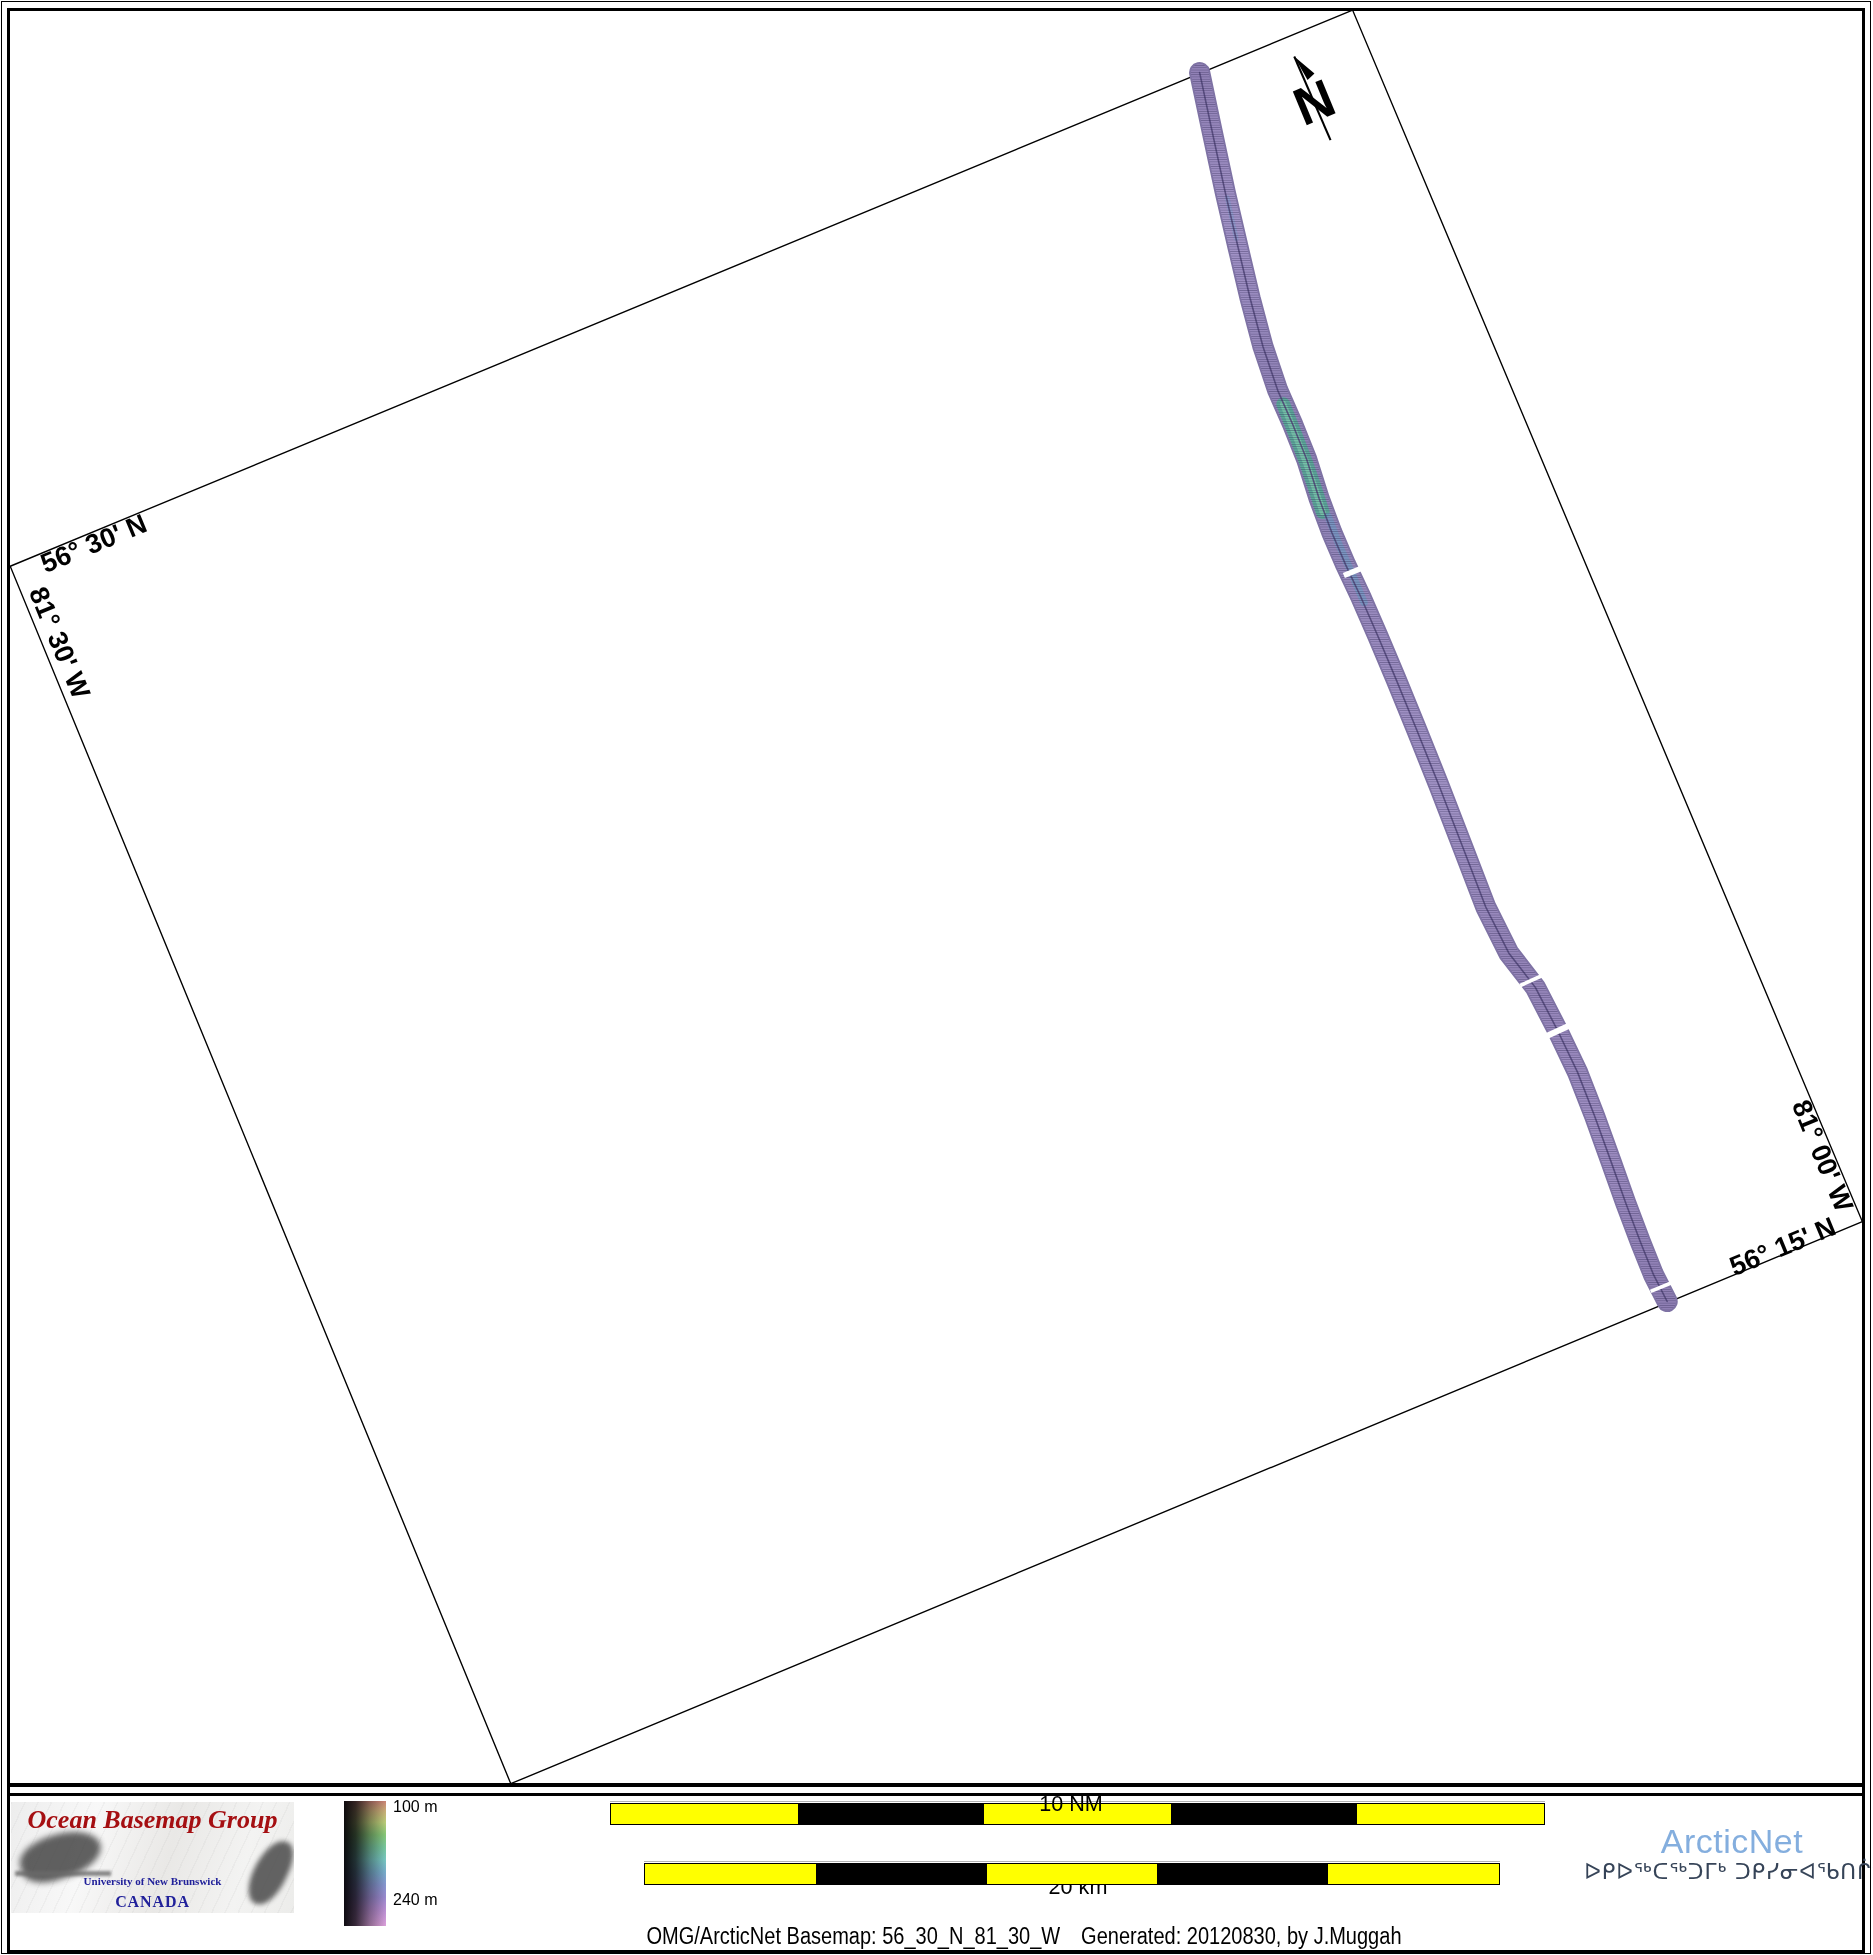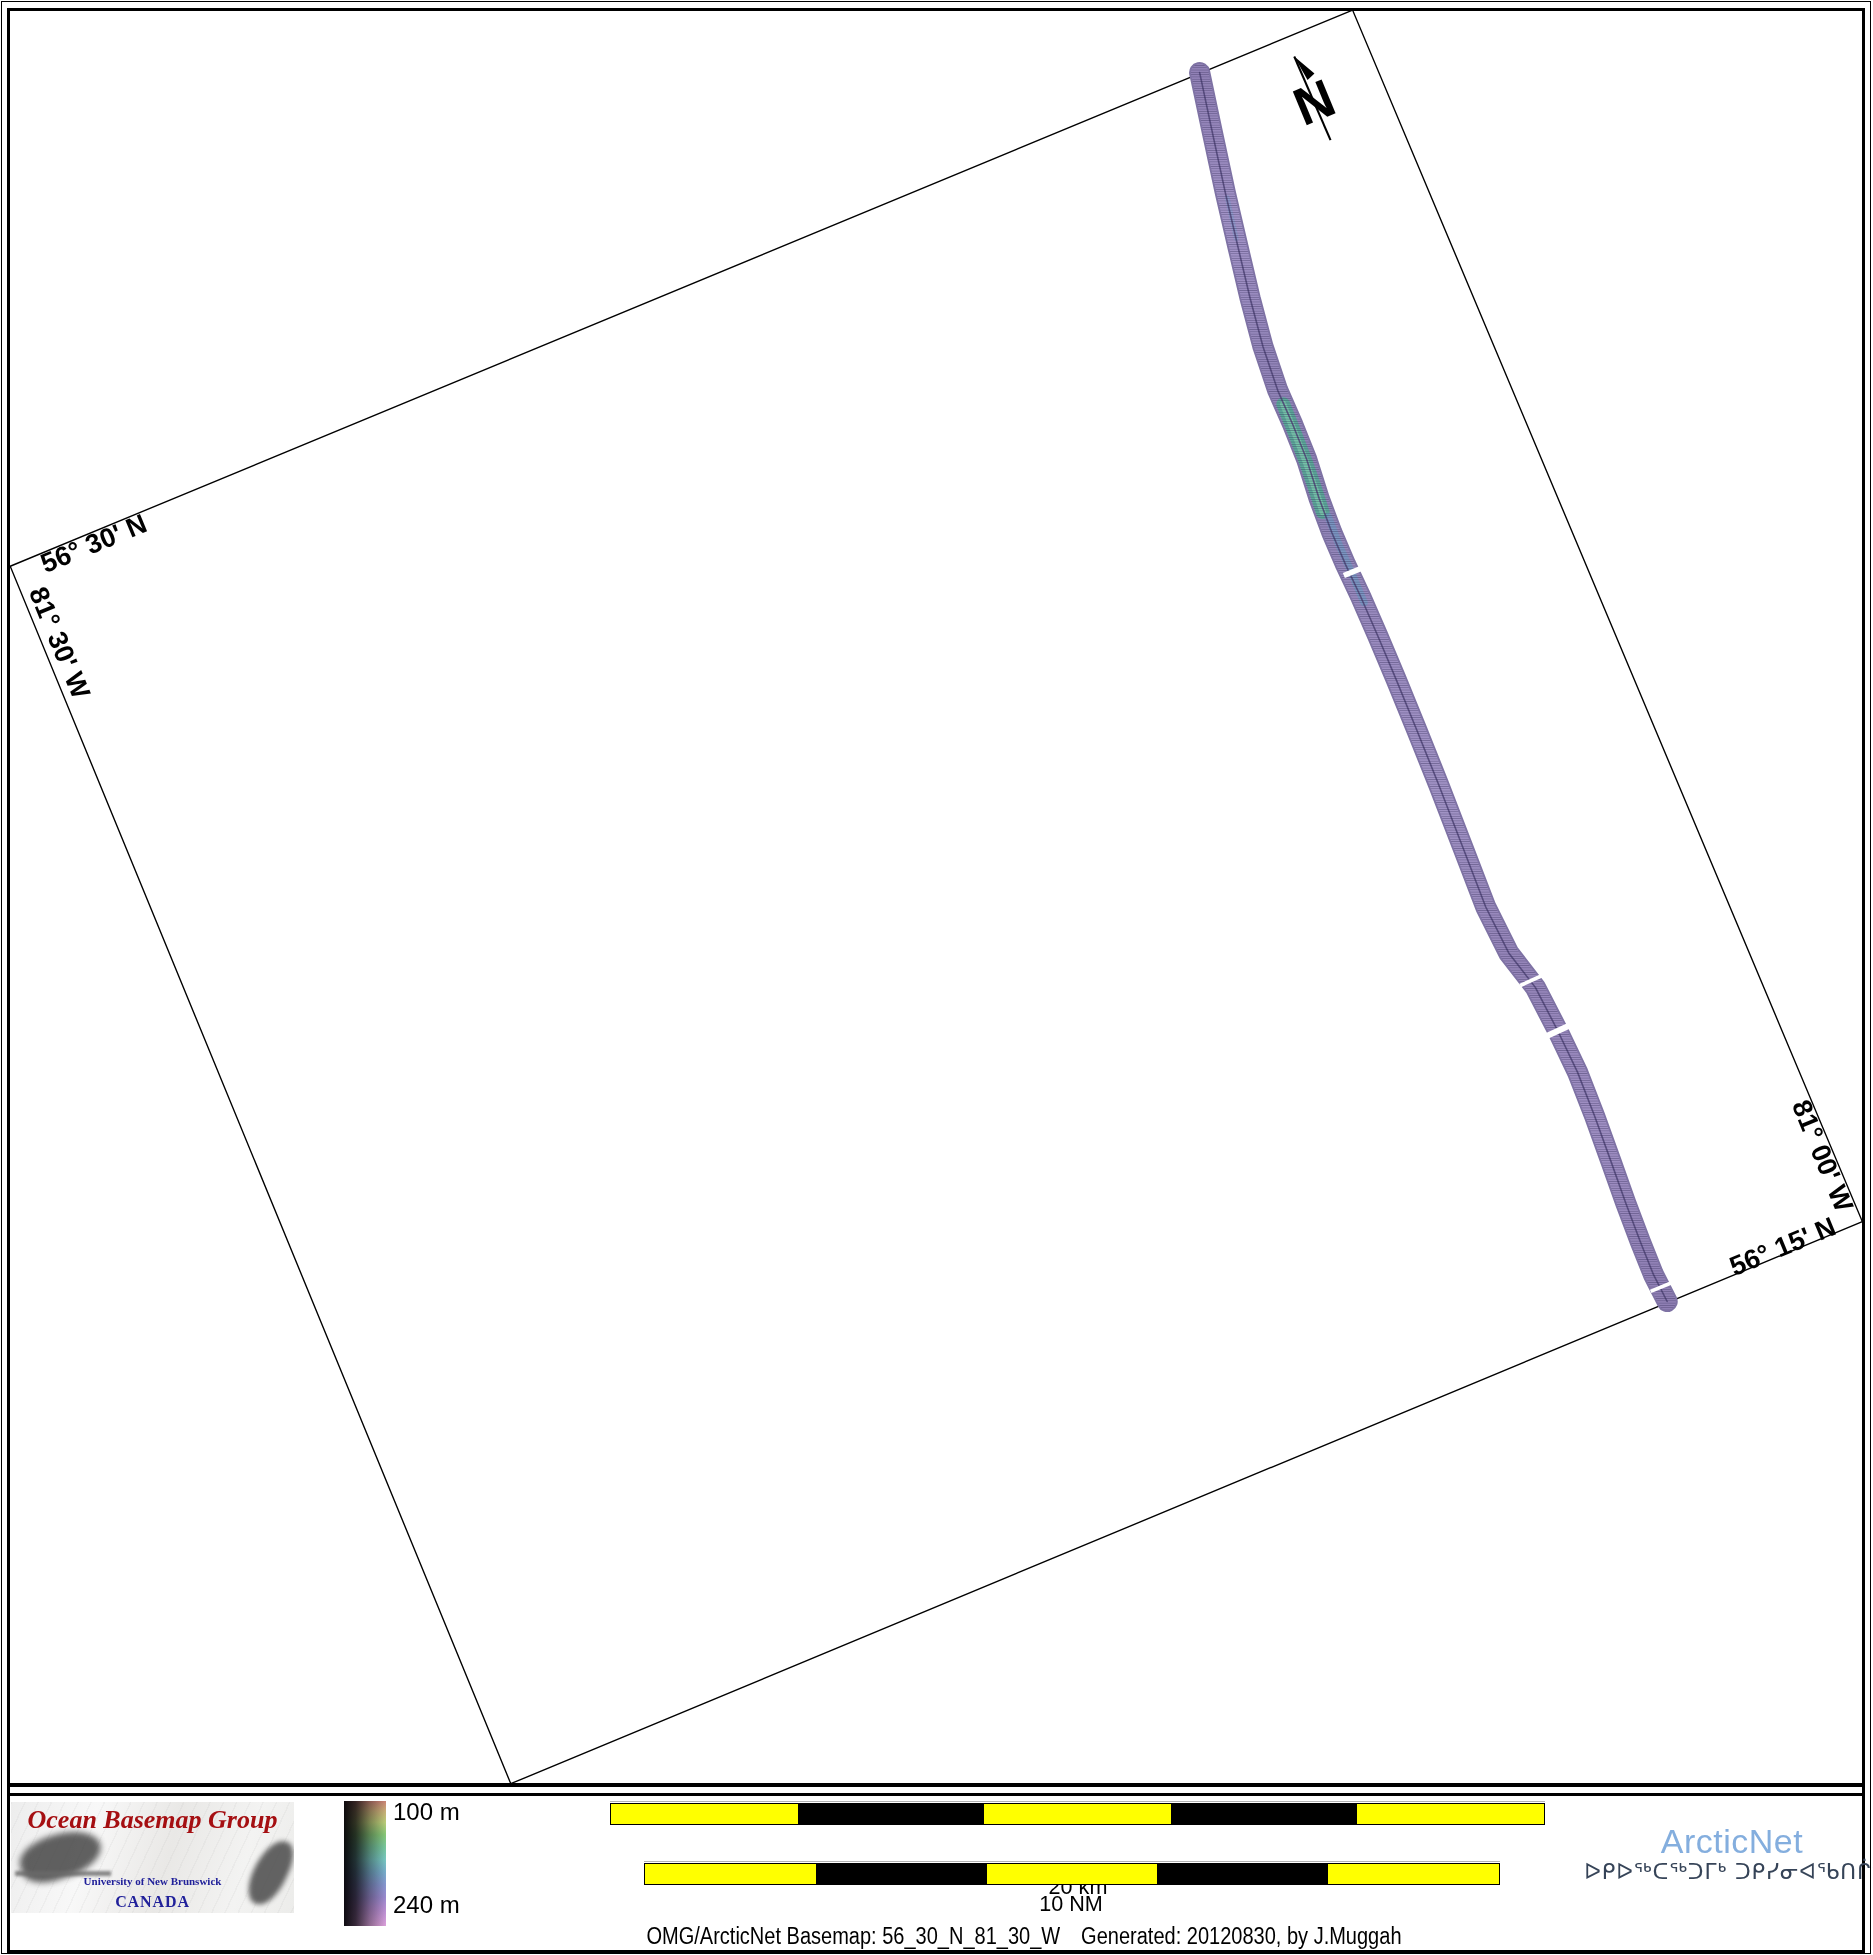--- a/index.html
+++ b/index.html
@@ -41,35 +41,35 @@
              font-size:26px;color:#a50f12;}
   #omg-university{position:absolute;left:50%;top:73px;transform:translateX(-50%);white-space:nowrap;
              font-family:"Liberation Serif",serif;font-weight:700;font-size:11px;color:#21219a;}
   #omg-country{position:absolute;left:50%;top:91px;transform:translateX(-50%);
              font-family:"Liberation Serif",serif;font-weight:700;font-size:16px;color:#21219a;
              letter-spacing:0.9px;}
   
   #colorbar{position:absolute;left:344px;top:1801px;width:42px;height:125px;}
   #colorbar-dark{position:absolute;inset:0;
       background:linear-gradient(90deg,rgba(8,6,10,.97) 0%,rgba(8,6,10,.78) 28%,rgba(8,6,10,.38) 62%,rgba(8,6,10,.04) 100%);}
-  .cb-label{position:absolute;left:393px;font-size:24px;color:#000;white-space:nowrap;}
+  .cb-label{position:absolute;left:393px;font-size:16px;color:#000;white-space:nowrap;}
   #cb-top-label{top:1798px;}
   #cb-bottom-label{top:1891px;}
   
   .scalebar{position:absolute;height:22px;border:1.4px solid #000;box-sizing:border-box;
             display:flex;background:#000;}
   .scalebar .seg{height:100%;flex:1 1 0;}
   .bar-topline{position:absolute;height:1.4px;background:#b3b3b3;}
   #bar-km{left:610px;top:1803px;width:935px;}
   #bar-km-top{left:610px;top:1801px;width:935px;}
   #bar-nm{left:644px;top:1863px;width:856px;}
   #bar-nm-top{left:644px;top:1861px;width:856px;}
   .bar-label{position:absolute;transform:translateX(-50%);font-size:21.6px;color:#000;white-space:nowrap;}
   #bar-km-label{left:1078px;top:1830px;margin-top:44px;}
-  #bar-nm-label{left:1071px;top:1891px;}
+  #bar-nm-label{left:1071px;top:1791px;}
   
   #caption{position:absolute;left:1024px;top:1923px;transform:translateX(-50%) scaleX(.87);
            transform-origin:center;font-size:23px;color:#000;white-space:nowrap;}
   #caption .gap{display:inline-block;width:24px;}
   
   #arcticnet-name{position:absolute;left:1732px;top:1822px;transform:translateX(-50%);
            font-size:34px;color:#84aede;letter-spacing:0.5px;white-space:nowrap;}
   #arcticnet-inuktitut{position:absolute;left:1733px;top:1859px;transform:translateX(-50%);
            font-family:"DejaVu Sans",sans-serif;font-size:21.6px;color:#364458;
            letter-spacing:0.9px;white-space:nowrap;}

